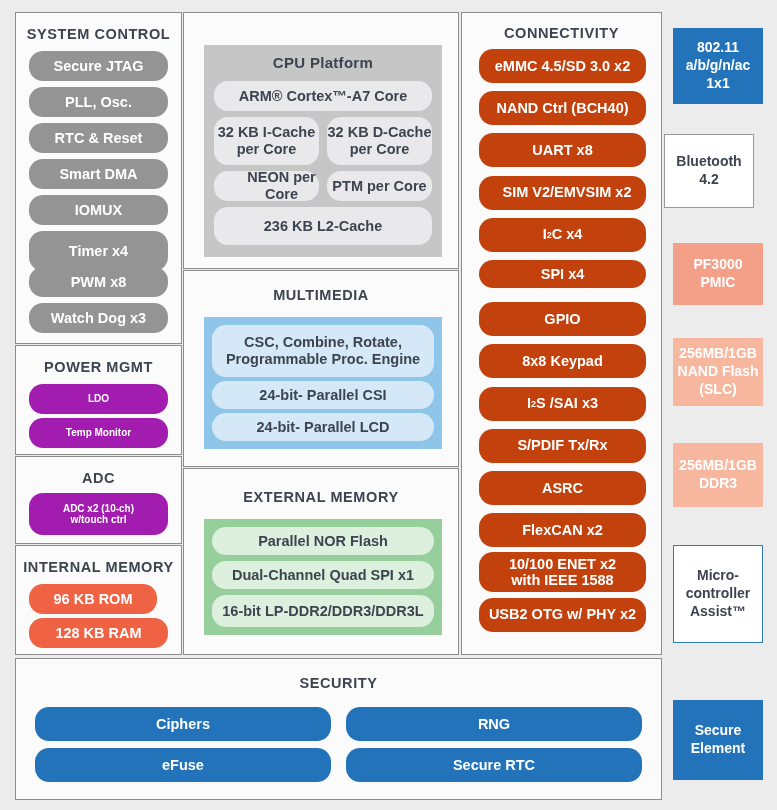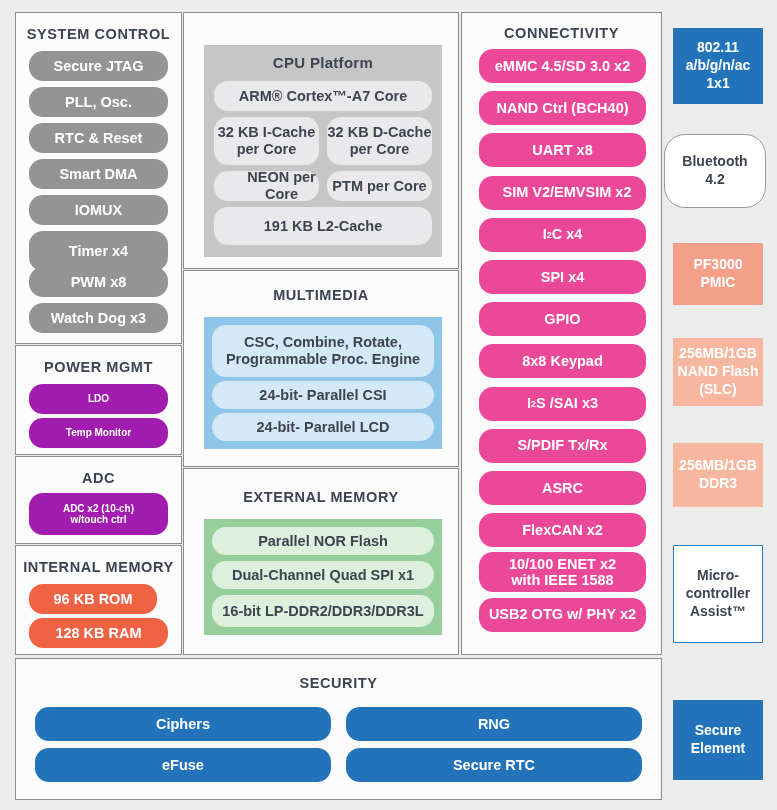--- a/index.html
+++ b/index.html
@@ -37,21 +37,21 @@
     justify-content:center;
     text-align:center;
     font-weight:bold;
     line-height:1.15;
     border-radius:14px;
   }
 
   .gray{background:#949494;color:#ffffff;font-size:14.5px;}
   .dgray{background:#a21caf;color:#ffffff;font-size:10px;}
   .orange{background:#ef6244;color:#ffffff;font-size:14.5px;}
-  .green{background:#ec4899;color:#ffffff;font-size:14.5px;}
+  .green{background:#c2410c;color:#ffffff;font-size:14.5px;}
   .blue{background:#2273b9;color:#ffffff;font-size:14.5px;}
   .cpuwrap{background:#c6c6c6;}
   .cpucell{background:#e9e9eb;color:#3d4450;font-size:14.5px;}
   .mmwrap{background:#8fc5e8;}
   .mmcell{background:#d4e8f7;color:#3d4450;font-size:14.5px;}
   .emwrap{background:#97cf9c;}
   .emcell{background:#dcf0dd;color:#3d4450;font-size:14.5px;}
 
   
   .side{
@@ -110,21 +110,21 @@
   <div class="panel" style="left:183px;top:12px;width:276px;height:257px;">
     <div class="cpuwrap" style="position:absolute;left:20px;top:32px;width:238px;height:212px;">
       <div class="sec-title" style="padding-top:9px;font-size:15px;">CPU Platform</div>
       <div class="blk cpucell" style="left:10px;top:36px;width:218px;height:30px;">ARM® Cortex™-A7 Core</div>
       <div class="blk cpucell" style="left:10px;top:72px;width:105px;height:48px;white-space:pre-line;">32 KB I-Cache
 per Core</div>
       <div class="blk cpucell" style="left:123px;top:72px;width:105px;height:48px;white-space:pre-line;">32 KB D-Cache
 per Core</div>
       <div class="blk cpucell" style="left:10px;top:126px;width:105px;height:30px;padding-left:30px;">NEON per Core</div>
       <div class="blk cpucell" style="left:123px;top:126px;width:105px;height:30px;">PTM per Core</div>
-      <div class="blk cpucell" style="left:10px;top:162px;width:218px;height:38px;">191 KB L2-Cache</div>
+      <div class="blk cpucell" style="left:10px;top:162px;width:218px;height:38px;">236 KB L2-Cache</div>
     </div>
   </div>
 
   <div class="panel" style="left:183px;top:270px;width:276px;height:197px;">
     <div class="sec-title caps" style="margin-top:16px;">MULTIMEDIA</div>
     <div class="mmwrap" style="position:absolute;left:20px;top:46px;width:238px;height:132px;">
       <div class="blk mmcell" style="left:8px;top:8px;width:222px;height:52px;white-space:pre-line;">CSC, Combine, Rotate,
 Programmable Proc. Engine</div>
       <div class="blk mmcell" style="left:8px;top:64px;width:222px;height:28px;">24-bit- Parallel CSI</div>
       <div class="blk mmcell" style="left:8px;top:96px;width:222px;height:28px;">24-bit- Parallel LCD</div>
@@ -141,21 +141,21 @@
   </div>
 
   <div class="panel" style="left:461px;top:12px;width:201px;height:643px;">
     <div class="sec-title caps" style="margin-top:12px;">CONNECTIVITY</div>
     <div id="connectivity-blocks">
         <div class="blk green" style="left: 17px; top: 36px; width: 167px; height: 34px;">eMMC 4.5/SD 3.0 x2</div>
         <div class="blk green" style="left: 17px; top: 78.2px; width: 167px; height: 34px;">NAND Ctrl (BCH40)</div>
         <div class="blk green" style="left: 17px; top: 120.4px; width: 167px; height: 34px;">UART x8</div>
         <div class="blk green" style="left: 17px; top: 162.6px; width: 167px; height: 34px; padding-left: 9px;">SIM V2/EMVSIM x2</div>
         <div class="blk green" style="left: 17px; top: 204.8px; width: 167px; height: 34px;">I<sup>2</sup>C x4</div>
-        <div class="blk green" style="left: 17px; top: 247px; width: 167px; height: 34px; text-align: center;">SPI x4</div>
+        <div class="blk green" style="left: 17px; top: 247px; width: 167px; height: 28px; text-align: center;">SPI x4</div>
         <div class="blk green" style="left: 17px; top: 289.2px; width: 167px; height: 34px;">GPIO</div>
         <div class="blk green" style="left: 17px; top: 331.4px; width: 167px; height: 34px;">8x8 Keypad</div>
         <div class="blk green" style="left: 17px; top: 373.6px; width: 167px; height: 34px;">I<sup>2</sup>S /SAI x3</div>
         <div class="blk green" style="left: 17px; top: 415.8px; width: 167px; height: 34px;">S/PDIF Tx/Rx</div>
         <div class="blk green" style="left: 17px; top: 458px; width: 167px; height: 34px;">ASRC</div>
         <div class="blk green" style="left: 17px; top: 500.2px; width: 167px; height: 34px;">FlexCAN x2</div>
         <div class="blk green" style="left: 17px; top: 539.4px; width: 167px; height: 40px;">10/100 ENET x2<br>with IEEE 1588</div>
         <div class="blk green" style="left: 17px; top: 584.6px; width: 167px; height: 34px;">USB2 OTG w/ PHY x2</div>
       </div>
   </div>
@@ -164,21 +164,21 @@
     <div class="sec-title caps" style="margin-top:16px;">SECURITY</div>
     <div class="blk blue" style="left:19px;top:48px;width:296px;height:34px;">Ciphers</div>
     <div class="blk blue" style="left:330px;top:48px;width:296px;height:34px;">RNG</div>
     <div class="blk blue" style="left:330px;top:89px;width:296px;height:34px;">Secure RTC</div>
     <div class="blk blue" style="left:19px;top:89px;width:296px;height:34px;">eFuse</div>
   </div>
 
   <div class="side side-blue" style="left:673px;top:28px;width:90px;height:76px;white-space:pre-line;">802.11
 a/b/g/n/ac
 1x1</div>
-  <div class="side side-white" style="left:664px;top:134px;width:102px;height:74px;white-space:pre-line;border-radius:21px;">Bluetooth
+  <div class="side side-white" style="left:664px;top:134px;width:90px;height:74px;white-space:pre-line;">Bluetooth
 4.2</div>
   <div class="side side-salmon" style="left:673px;top:243px;width:90px;height:62px;white-space:pre-line;">PF3000
 PMIC</div>
   <div class="side side-salmon2" style="left:673px;top:338px;width:90px;height:68px;white-space:pre-line;">256MB/1GB
 NAND Flash
 (SLC)</div>
   <div class="side side-salmon2" style="left:673px;top:443px;width:90px;height:64px;white-space:pre-line;">256MB/1GB
 DDR3</div>
   <div class="side side-mcu" style="left:673px;top:545px;width:90px;height:98px;white-space:pre-line;">Micro-
 controller

